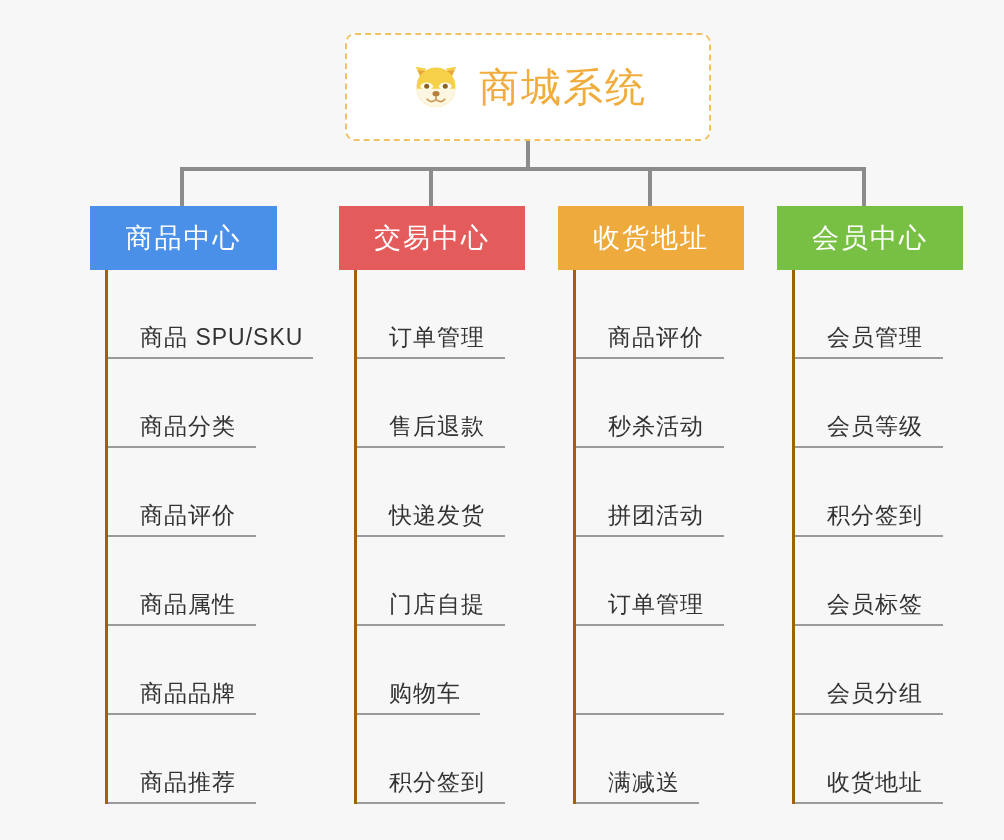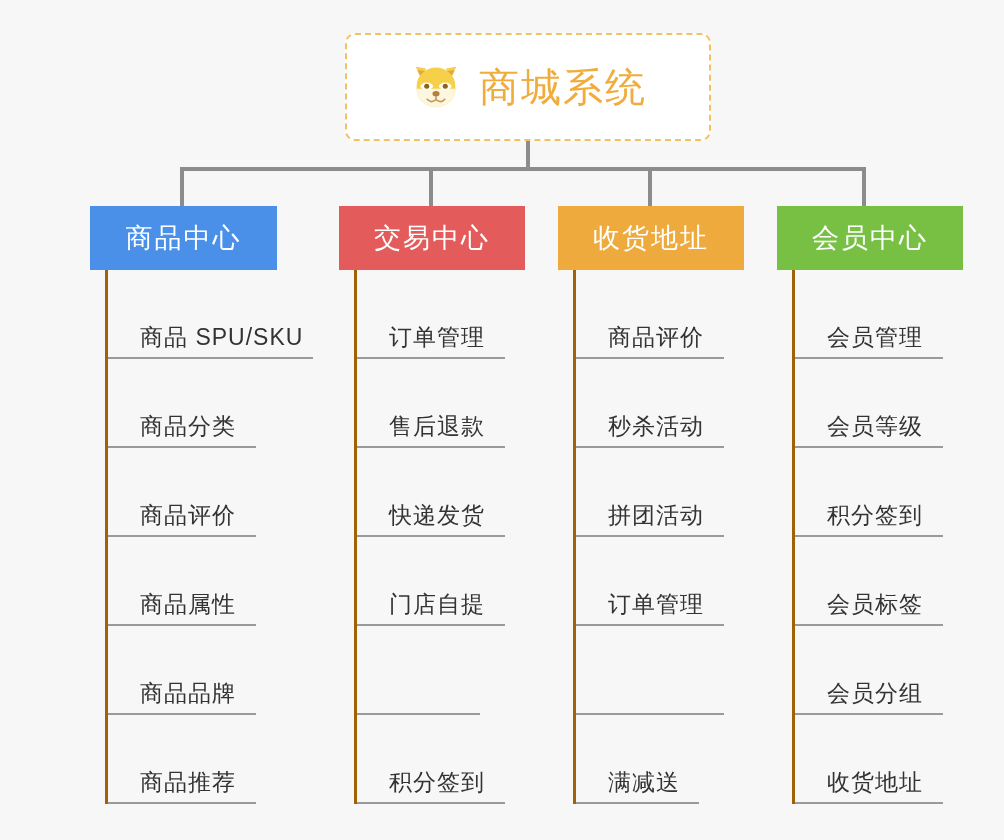--- a/index.html
+++ b/index.html
@@ -163,20 +163,21 @@
           </div>
           <div class="leaf">
             <span class="leaf-text">快递发货</span>
             <div class="leaf-rule" style="width: 148px;"></div>
           </div>
           <div class="leaf">
             <span class="leaf-text">门店自提</span>
             <div class="leaf-rule" style="width: 148px;"></div>
           </div>
           <div class="leaf">
+            <span class="leaf-text">购物车</span>
             <div class="leaf-rule" style="width: 123px;"></div>
           </div>
           <div class="leaf">
             <span class="leaf-text">积分签到</span>
             <div class="leaf-rule" style="width: 148px;"></div>
           </div>
         </div>
       </div>
       <div class="col" style="left: 526px; width: 186px;">
         <div class="cat-box" style="background: rgb(238, 170, 60); width: 186px;">

